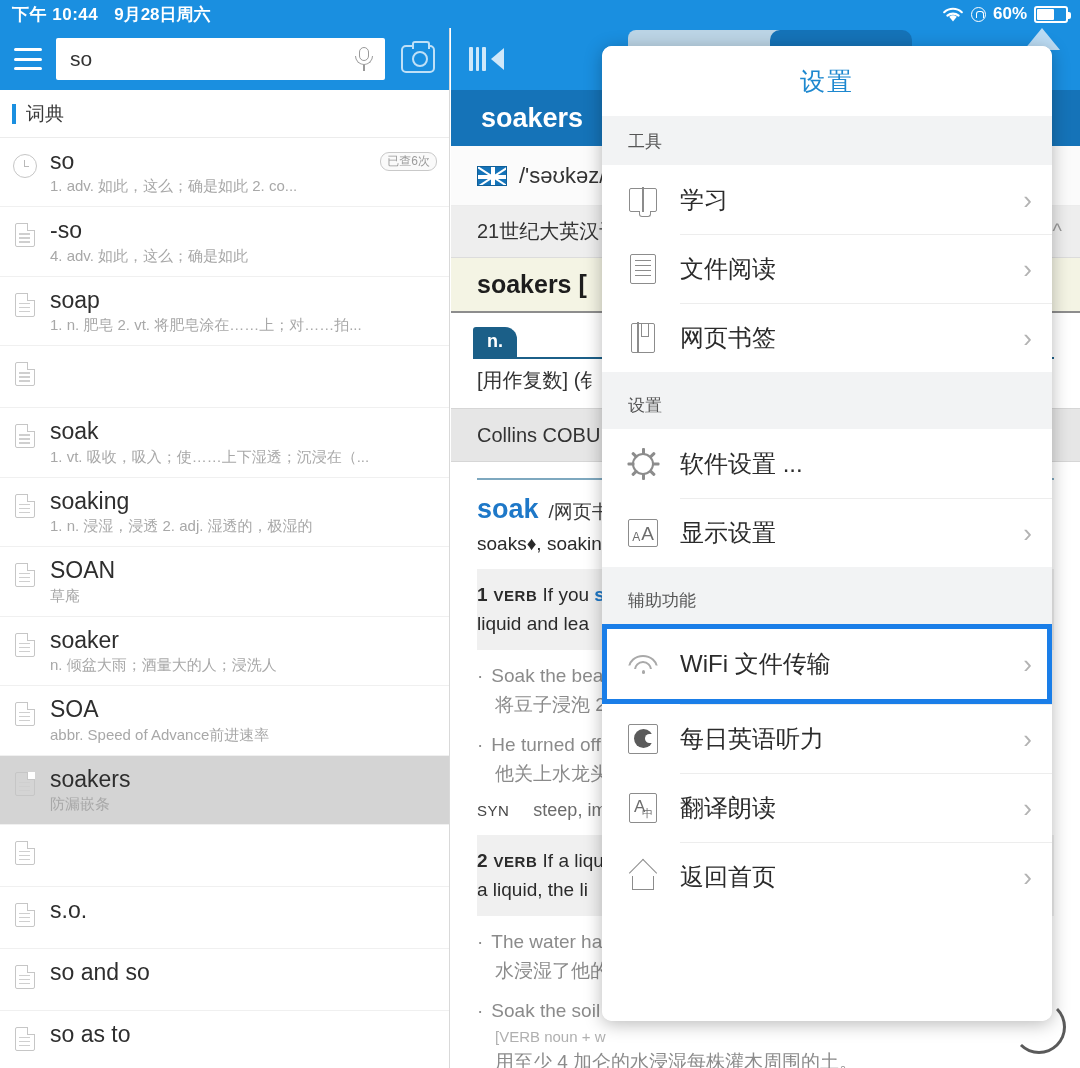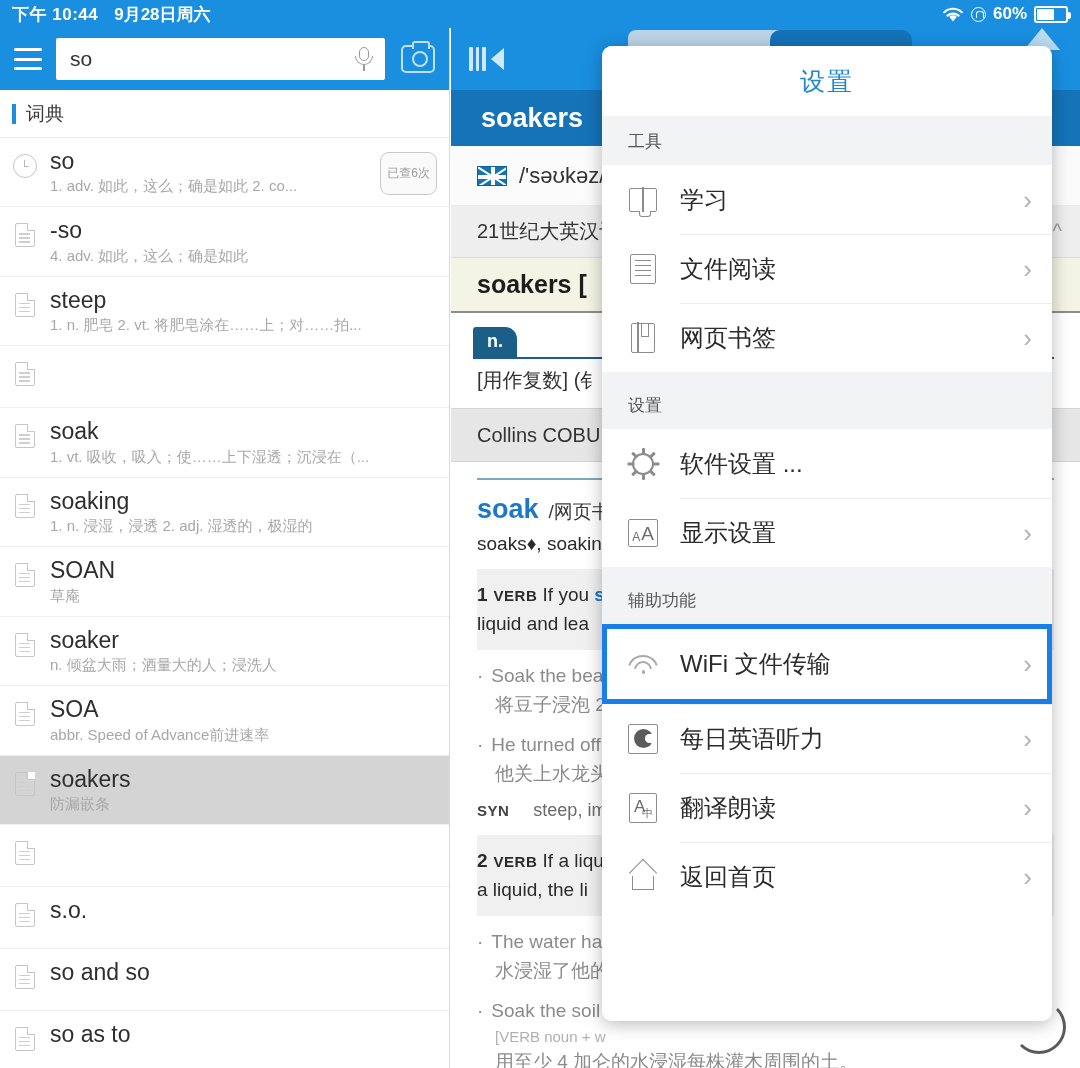--- a/index.html
+++ b/index.html
@@ -69,21 +69,21 @@
   .doc-ic::before{content:"";position:absolute;right:-1px;top:-1px;width:7px;height:7px;background:#fff;border-left:1.5px solid #c6c6c6;border-bottom:1.5px solid #c6c6c6;}
   .doc-ic i{position:absolute;left:3px;top:9px;right:4px;height:1.2px;background:#cfcfcf;box-shadow:0 4px 0 #cfcfcf, 0 8px 0 #cfcfcf;}
   .clock-ic{ width:24px;height:24px;border:1.6px solid #c6c6c6;border-radius:50%;position:relative;}
   .clock-ic::before{content:"";position:absolute;left:10px;top:5px;width:1.4px;height:7px;background:#b9b9b9;}
   .clock-ic::after{content:"";position:absolute;left:10px;top:11px;width:5px;height:1.4px;background:#b9b9b9;}
   .row-text{ flex:1; min-width:0; }
   .row-word{ font-size:23px; color:#2e2e2e; line-height:1.15; white-space:nowrap; overflow:hidden;}
   .row-def{ font-size:15px; color:#a8a8a8; margin-top:3px; white-space:nowrap; overflow:hidden;}
   .row-badge{
     position:absolute; right:12px; top:14px;
-    border:1px solid #c9c9c9; border-radius:9px; padding:12px 6px;
+    border:1px solid #c9c9c9; border-radius:9px; padding:0 6px;
     font-size:12px; color:#9b9b9b; background:#fafafa;
   }
 
   
   .mid-pane{
     position:absolute; top:28px; left:451px; width:629px; height:1040px;
     background:#fff; overflow:hidden;
   }
   .mid-topbar{ height:62px; background:#1a8fe0; display:flex; align-items:center; padding-left:18px;}
   .collapse-ic{ display:flex; align-items:center; gap:3px; }
@@ -117,21 +117,21 @@
   .cforms{ font-size:19px; color:#2b2b2b; margin-top:8px;}
   .sense{ background:#f0f0f0; padding:12px 8px 12px 0; margin-top:14px; font-size:19px; color:#2b2b2b; line-height:1.5;}
   .sense .num{ font-weight:bold; margin-right:6px;}
   .sense .vb{ font-size:15px; font-weight:bold; letter-spacing:.5px;}
   .sense .kw{ color:#1e78c8; font-weight:bold;}
   .ex{ margin-top:12px; font-size:19px; color:#8b8b8b; line-height:1.5;}
   .ex .dot{ margin-right:8px;}
   .ex .cn{ color:#8b8b8b; display:block; margin-left:18px;}
   .ex .gram{ font-size:15px; color:#b0b0b0; display:block; margin-left:18px;}
   .synrow{ margin-top:12px; font-size:18px; color:#6b6b6b;}
-  .synrow .lbl{ font-weight:bold; font-size:15px; color:#444; letter-spacing:.5px; margin-right:24px;}
+  .synrow .lbl{ font-weight:normal; font-size:15px; color:#444; letter-spacing:.5px; margin-right:24px;}
   .nowrapclip{ white-space:nowrap; overflow:hidden;}
 
   
   .right-col{
     position:absolute; top:28px; left:1040px; width:40px; height:1040px; background:#fbfbfb;
     border-left:1px solid #e4e4e4; overflow:hidden;
   }
   .rc-grey{ background:#e6e6e6; height:52px; display:flex; align-items:center; justify-content:center; color:#9a9a9a; font-size:18px;}
 
   
@@ -265,21 +265,21 @@
             <div class="row-def">4. adv. 如此，这么；确是如此</div>
           </div>
         </div>
         <div class="word-row">
           <div class="row-ic">
             <span class="doc-ic">
               <i></i>
             </span>
           </div>
           <div class="row-text">
-            <div class="row-word">steep</div>
+            <div class="row-word">soap</div>
             <div class="row-def">1. n. 肥皂 2. vt. 将肥皂涂在……上；对……拍...</div>
           </div>
         </div>
         <div class="word-row">
           <div class="row-ic">
             <span class="doc-ic">
               <i></i>
             </span>
           </div>
         </div>

